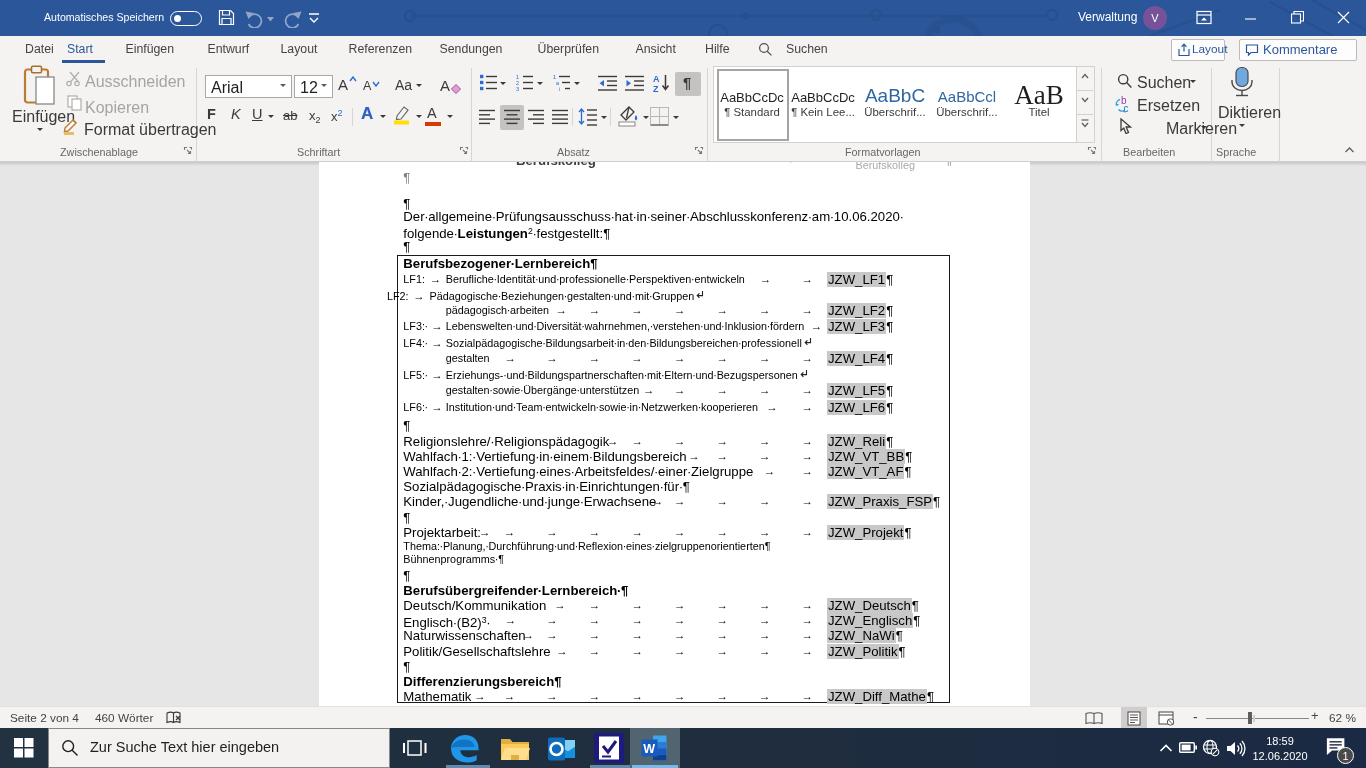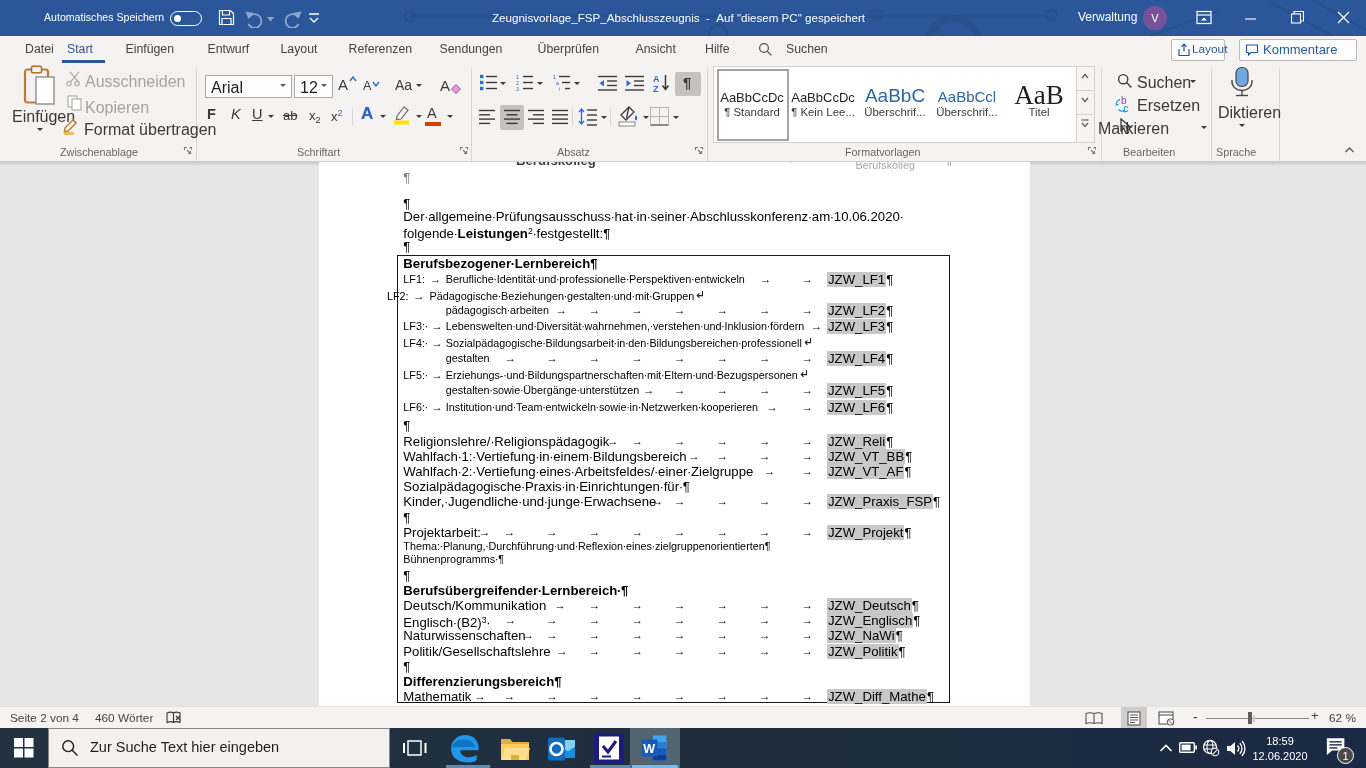--- a/index.html
+++ b/index.html
@@ -67,21 +67,20 @@
 </g>
 <g fill="#8fa5c9">
 <path d="M0.5 3.5 l8.5 1.5 -5.5 6 z"></path>
 <path d="M56.5 3.5 l-8.5 1.5 5.5 6 z"></path>
 <path d="M22 9 l3.5 4.5 3.5-4.5 z"></path>
 </g>
     </svg>
     <svg width="12" height="12" style="position:absolute;left:308px;top:12px" viewBox="0 0 12 12">
 <path d="M1 2 h10 M2 6 l4 4 4-4" fill="none" stroke="#fff" stroke-width="1.4"></path>
     </svg>
-    <span class="wt" style="left:492px;top:10.5px;font-size:11.6px">Zeugnisvorlage_FSP_Abschlusszeugnis&nbsp;&nbsp;-&nbsp;&nbsp;Auf "diesem PC" gespeichert</span>
     <span class="wt" style="left:1078px;top:10px">Verwaltung</span>
     <span style="position:absolute;left:1143px;top:6px;width:24px;height:24px;border-radius:50%;background:#775299;color:#fff;font-size:11px;text-align:center;line-height:24px">V</span>
     <svg width="16" height="16" style="position:absolute;left:1196px;top:10px" viewBox="0 0 16 16">
 <rect x="1" y="1.5" width="14" height="12" fill="none" stroke="#fff" stroke-width="1.2"></rect>
 <line x1="1" y1="5" x2="15" y2="5" stroke="#fff" stroke-width="1.2"></line>
 <path d="M8 7.5 l-3 3 h6 z" fill="#fff"></path>
     </svg>
     <svg width="12" height="12" style="position:absolute;left:1245px;top:13px" viewBox="0 0 12 12">
       <line x1="0" y1="6" x2="11" y2="6" stroke="#fff" stroke-width="1.1"></line>
     </svg>
@@ -366,21 +365,21 @@
 <text x="6" y="8" font-family="Liberation Sans" font-size="10" fill="#8e3fb0">b</text>
 <text x="8.5" y="15.5" font-family="Liberation Sans" font-size="10" fill="#0d76c4">c</text>
 <path d="M5 3.5 a5 5 0 0 0 -3.5 6 M3.5 13.5 a5 5 0 0 0 6 1" fill="none" stroke="#2ba0e0" stroke-width="1.3"></path>
 <path d="M0.6 7.5 l1.2 2.6 2.4-1.6 z" fill="#2ba0e0"></path>
       <path d="M11 16.5 l-3.2-0.4 1.2-2.8 z" fill="#2ba0e0"></path>
     </svg>
     <span class="rlbl" style="left:1137px;top:34px">Ersetzen</span>
     <svg width="14" height="16" style="position:absolute;left:1119px;top:55px" viewBox="0 0 14 16">
 <path d="M2 1 L11.5 9 H7.2 L9.5 14.5 7 15.5 4.8 10 2 12.5 z" fill="none" stroke="#3b3a39" stroke-width="1.3"></path>
     </svg>
-    <span class="rlbl" style="left:1098px;top:57px">Markieren</span>
+    <span class="rlbl" style="left:1166px;top:57px">Markieren</span>
     <span style="position:absolute;left:1201.0px;top:63.0px;width:0;height:0;border-left:3.4px solid transparent;border-right:3.4px solid transparent;border-top:3.8px solid #3b3a39"></span>
     <svg width="30" height="32" style="position:absolute;left:1227px;top:3px" viewBox="0 0 30 32">
 <rect x="9" y="1.5" width="12" height="19" rx="5.5" fill="#70a8e2" stroke="#4a4a4a" stroke-width="1.2"></rect>
 <path d="M5 14 v2 a10 8.5 0 0 0 20 0 v-2" fill="none" stroke="#4a4a4a" stroke-width="1.4"></path>
 <line x1="15" y1="25" x2="15" y2="29" stroke="#4a4a4a" stroke-width="1.4"></line>
 <line x1="9" y1="29.5" x2="21" y2="29.5" stroke="#4a4a4a" stroke-width="1.4"></line>
     </svg>
     <span class="rlbl" style="left:1218px;top:41px;width:48px;text-align:center">Diktieren</span>
     <span style="position:absolute;left:1238.5px;top:61.0px;width:0;height:0;border-left:3.4px solid transparent;border-right:3.4px solid transparent;border-top:3.8px solid #3b3a39"></span>
   </div>

